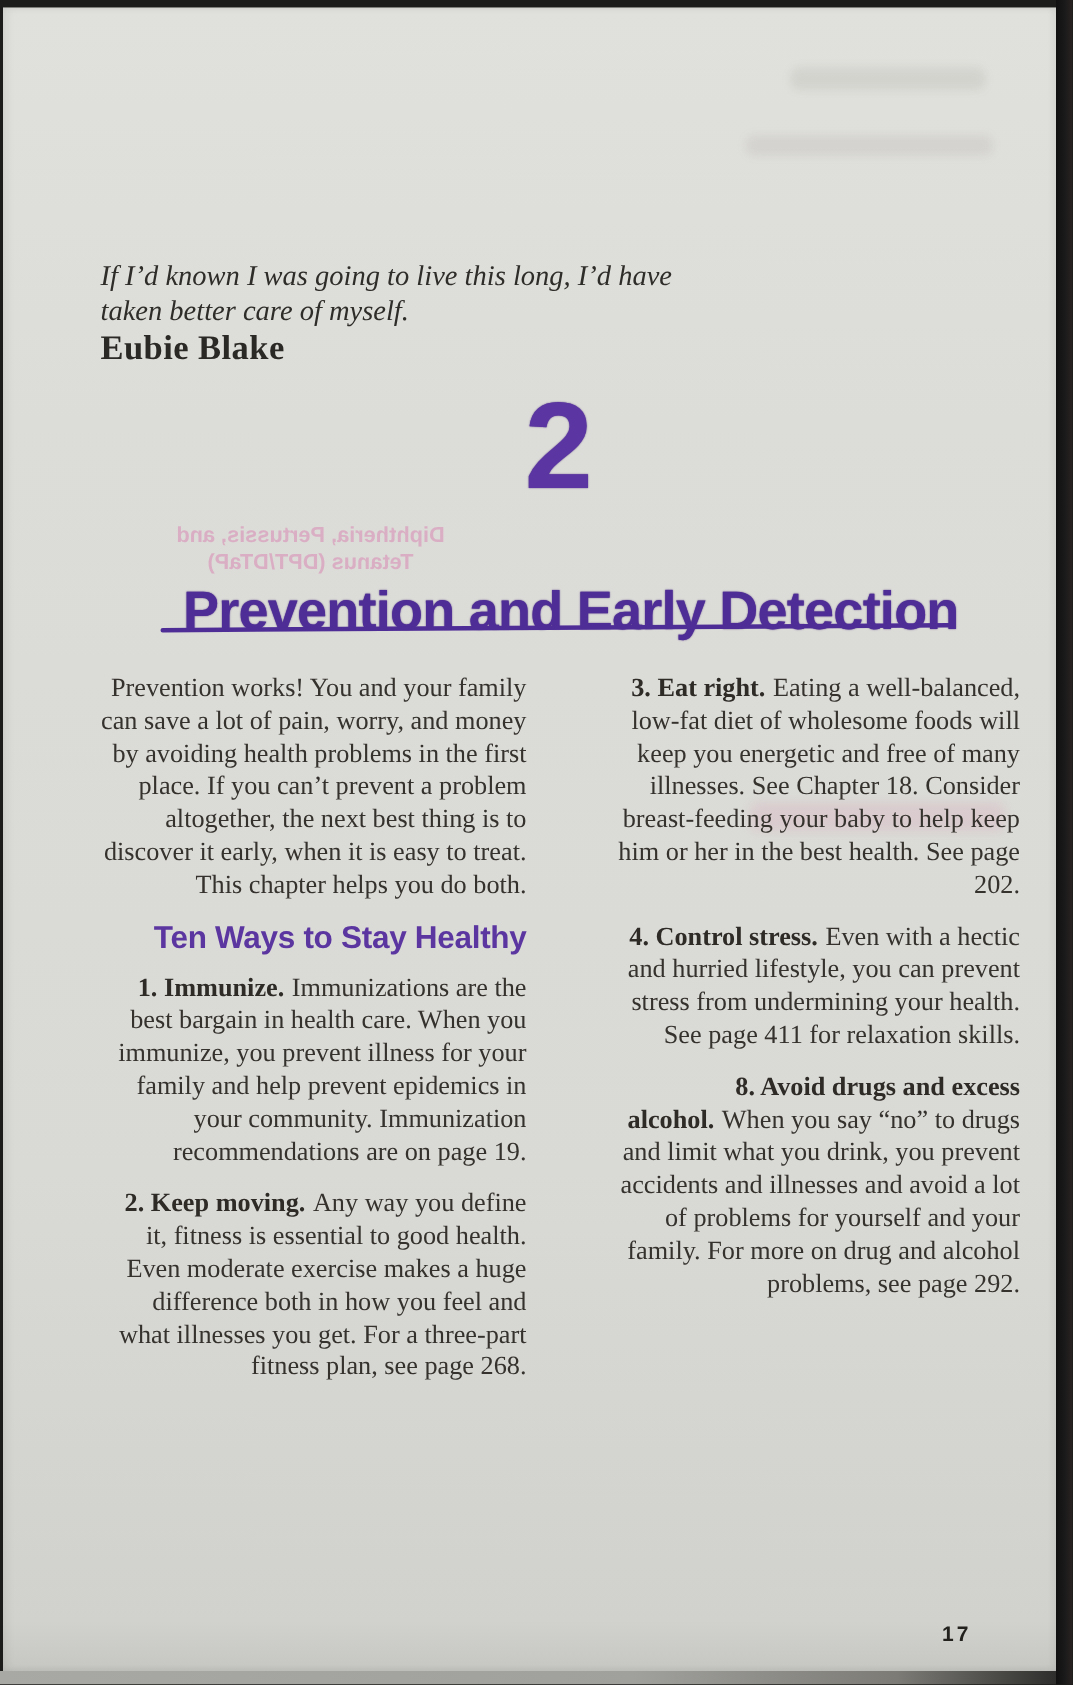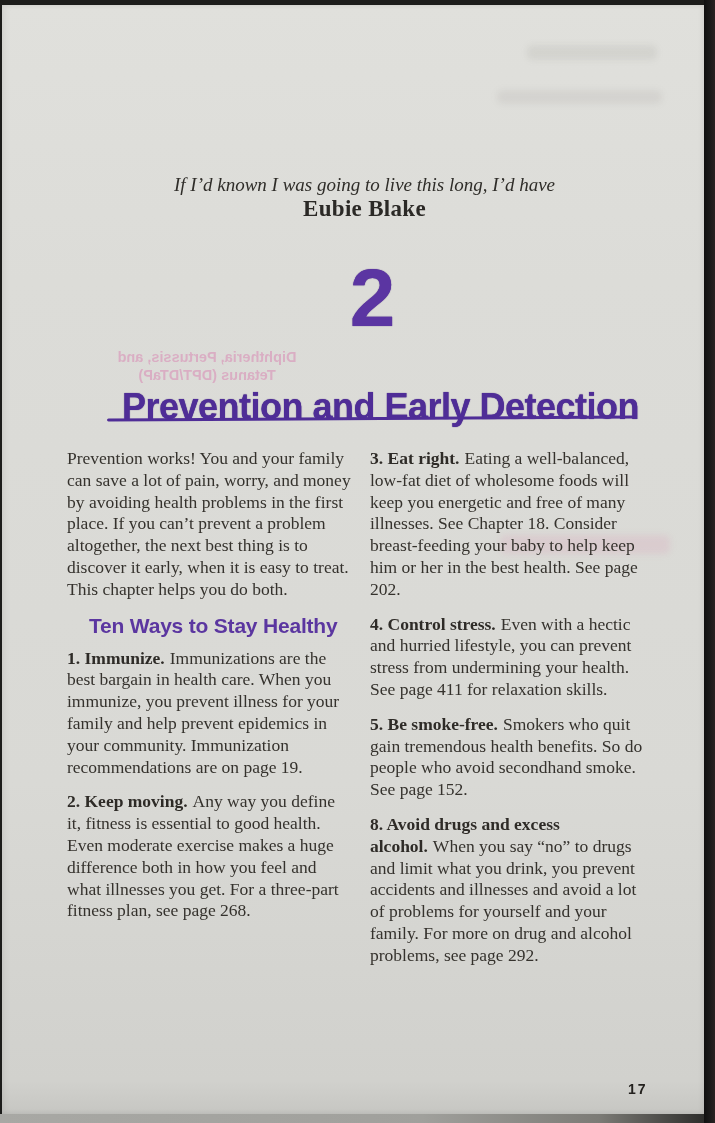--- a/index.html
+++ b/index.html
@@ -26,21 +26,21 @@
   }
   
   .smudge{position:absolute;border-radius:6px;filter:blur(3px);}
   .smudge-a{left:525px;top:40px;width:130px;height:15px;background:rgba(110,104,96,0.10);}
   .smudge-b{left:495px;top:85px;width:165px;height:14px;background:rgba(110,104,96,0.09);}
   .smudge-pink{left:498px;top:530px;width:170px;height:19px;background:rgba(216,128,170,0.16);filter:blur(3px);}
 
   
   .quote{
     position:absolute;left:65px;width:595px;top:168px;
-    text-align:center;color:#2f2d29;
+    color:#2f2d29;
     font-style:italic;font-size:19px;line-height:23px;
   }
   .quote .attr{
     font-style:normal;font-weight:600;font-size:23px;margin-top:1px;color:#2b2926;
     letter-spacing:.3px;
   }
 
   
   .chapnum{
     position:absolute;left:73px;width:595px;top:252px;
@@ -65,21 +65,21 @@
     text-shadow:0 0 1px #3f2279;
   }
   .rule{
     position:absolute;left:105px;top:412px;width:527px;height:3px;
     background:#4f2d97;transform:rotate(-0.35deg);border-radius:2px;
   }
 
   
   .columns{
     position:absolute;left:65px;top:443px;width:597px;
-    display:grid;grid-template-columns:284px 282px;column-gap:19px;
+    display:grid;grid-template-columns:284px 282px;column-gap:47px;text-align:right;
   }
   .body-text{
     margin:0 0 13px 0;
     font-size:17.5px;line-height:21.8px;color:#35322d;
     text-rendering:optimizeLegibility;
   }
   .body-text .lbl{font-weight:bold;color:#2e2b27;margin-right:5px;}
   .section-heading{
     margin:7px 0 10px 22px;
     font-family:"Liberation Sans",sans-serif;font-weight:bold;
@@ -102,20 +102,21 @@
   <div class="edge-right"></div>
 
   <div class="paper">
 
     <div class="smudge smudge-a"></div>
     <div class="smudge smudge-b"></div>
     <div class="smudge-pink smudge"></div>
 
     <div class="quote">
       <div>If I’d known I was going to live this long, I’d have</div>
+      <div>taken better care of myself.</div>
       <div class="attr">Eubie Blake</div>
     </div>
 
     <div class="chapnum">2</div>
 
     <div class="bleed">
       <div>Diphtheria, Pertussis, and</div>
       <div>Tetanus (DPT/DTaP)</div>
     </div>
 
@@ -132,21 +133,20 @@
         <p class="body-text"><span class="lbl">1. Immunize.</span><span>Immunizations are the best bargain in health care. When you immunize, you prevent illness for your family and help prevent epidemics in your community. Immunization recommendations are on page 19.</span></p>
 
         <p class="body-text"><span class="lbl">2. Keep moving.</span><span>Any way you define it, fitness is essential to good health. Even moderate exercise makes a huge difference both in how you feel and what illnesses you get. For a three-part fitness plan, see page 268.</span></p>
       </div>
 
       <div class="col">
         <p class="body-text"><span class="lbl">3. Eat right.</span><span>Eating a well-balanced, low-fat diet of wholesome foods will keep you energetic and free of many illnesses. See Chapter 18. Consider breast-feeding your baby to help keep him or her in the best health. See page 202.</span></p>
 
         <p class="body-text"><span class="lbl">4. Control stress.</span><span>Even with a hectic and hurried lifestyle, you can prevent stress from undermining your health. See page 411  for relaxation skills.</span></p>
 
-        <p class="body-text"><span class="lbl">5. Be smoke-free.</span><span>Smokers who quit gain tremendous health benefits. So do people who avoid secondhand smoke. See page 152.</span></p>
 
         <p class="body-text"><span class="lbl">8. Avoid drugs and excess alcohol.</span><span>When you say “no” to drugs and limit what you drink, you prevent accidents and illnesses and avoid a lot of problems for yourself and your family. For more on drug and alcohol problems, see page 292.</span></p>
       </div>
 
     </div>
 
     <div class="pagenum">17</div>
 
   </div>
 </div>

